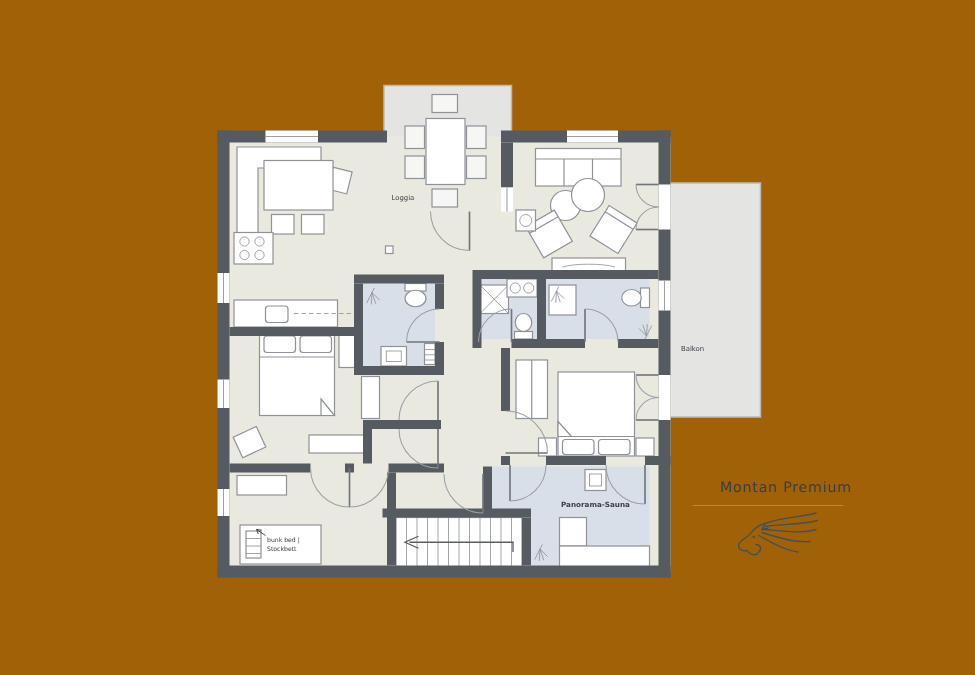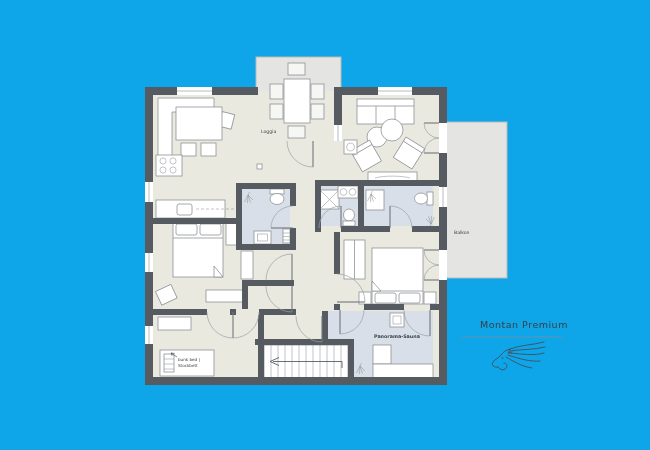--- a/index.html
+++ b/index.html
@@ -1,16 +1,16 @@
 <!DOCTYPE html>
 <html style="--c-wall: #565b61; --c-floor: #eae9df; --c-wet-area: #d9dfe8; --c-outdoor: #e4e4e3; --c-outdoor-border: #b9bab8; --c-furniture-stroke: #8f9296; --c-door-arc: #9aa0a5; --c-label-text: #3c4146; --c-brand-text: #3a3e42; --c-rule-line: #8b9095; --c-logo: #42505a;"><head>
 <meta charset="utf-8">
 <style>
   html,body{margin:0;padding:0;background:#fff;}
-  .canvas{position:relative;width:650px;height:450px;background:#0ea5e9;overflow:hidden;
+  .canvas{position:relative;width:650px;height:450px;background:#a16207;overflow:hidden;
           font-family:"DejaVu Sans", sans-serif;}
   svg{display:block;}
   .wall{fill:var(--c-wall,#565b61);}
   .floor{fill:var(--c-floor,#eae9df);}
   .wet{fill:var(--c-wet-area,#d9dfe8);}
   .out{fill:var(--c-outdoor,#e4e4e3);stroke:var(--c-outdoor-border,#b9bab8);stroke-width:1;}
   .furn{fill:#ffffff;stroke:var(--c-furniture-stroke,#8f9296);stroke-width:0.8;}
   .furn2{fill:#f6f6f4;stroke:var(--c-furniture-stroke,#8f9296);stroke-width:0.8;}
   .ln{stroke:var(--c-furniture-stroke,#8f9296);stroke-width:0.8;fill:none;}
   .lnthin{stroke:var(--c-furniture-stroke,#8f9296);stroke-width:0.55;fill:none;}

